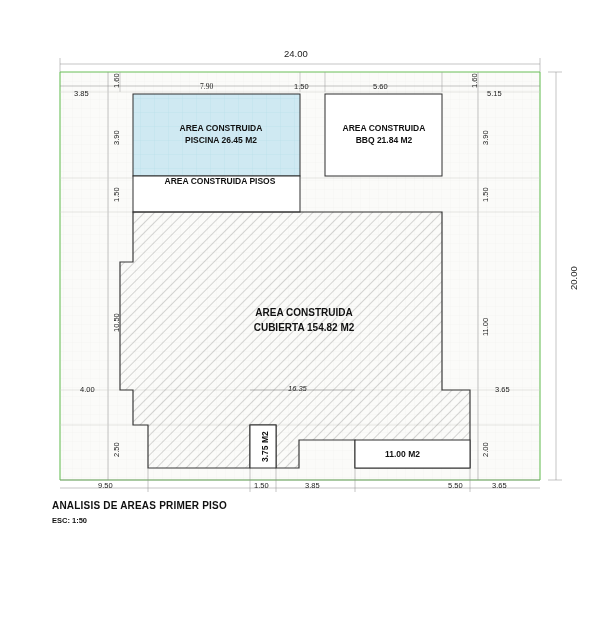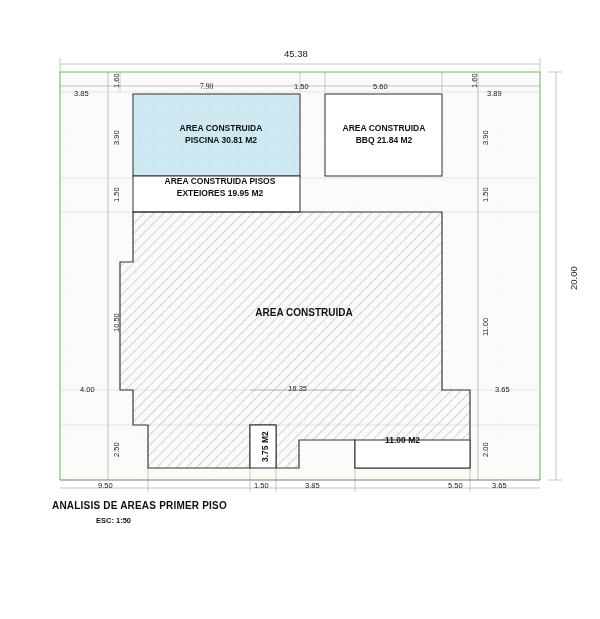--- a/index.html
+++ b/index.html
@@ -48,21 +48,20 @@
     line-height: 12px;
   }
   .title-main {
     font-size: 10px;
     font-weight: bold;
     letter-spacing: 0.2px;
   }
   .title-sub {
     font-size: 7.5px;
     font-weight: bold;
-    margin-left: 44px;
   }
 </style>
 </head>
 <body>
 
 <svg id="plan" viewBox="0 0 600 619">
   <defs>
     <pattern id="hatch45" patternUnits="userSpaceOnUse" width="7" height="7" patternTransform="rotate(45)">
       <line x1="0" y1="0" x2="0" y2="7" stroke="#555555" stroke-width="0.5"></line>
     </pattern>
@@ -148,32 +147,32 @@
     <line x1="250" y1="390" x2="355" y2="390"></line>
     <line x1="60" y1="488" x2="540" y2="488"></line>
     <line x1="148" y1="468" x2="148" y2="492"></line>
     <line x1="250" y1="468" x2="250" y2="492"></line>
     <line x1="276" y1="468" x2="276" y2="492"></line>
     <line x1="355" y1="468" x2="355" y2="492"></line>
     <line x1="470" y1="468" x2="470" y2="492"></line>
   </g>
 </svg>
 
-<div class="txt dim-big" style="left:284px; top:48px;">45.38</div>
+<div class="txt dim-big" style="left:284px; top:48px;">24.00</div>
 
 <div class="txt dim-big vert" style="left:568px; top:290px;">20.00</div>
 
 <div class="txt dim vert" style="left:112px; top:88px;">1.60</div>
 <div class="txt dim" style="left:200px; top:82px;font-family:Liberation Serif, serif;">7.90</div>
 <div class="txt dim" style="left:294px; top:82px;">1.50</div>
 <div class="txt dim" style="left:373px; top:82px;text-align:center;">5.60</div>
 <div class="txt dim vert" style="left:470px; top:88px;">1.60</div>
 
 <div class="txt dim" style="left:74px; top:89px;">3.85</div>
-<div class="txt dim" style="left:487px; top:89px;">3.89</div>
+<div class="txt dim" style="left:487px; top:89px;">5.15</div>
 
 <div class="txt dim vert" style="left:112px; top:145px;">3.90</div>
 <div class="txt dim vert" style="left:112px; top:202px;">1.50</div>
 <div class="txt dim vert" style="left:112px; top:332px;">10.50</div>
 <div class="txt dim" style="left:80px; top:385px;text-align:center;">4.00</div>
 <div class="txt dim vert" style="left:112px; top:457px;">2.50</div>
 
 <div class="txt dim vert" style="left:481px; top:145px;">3.90</div>
 <div class="txt dim vert" style="left:481px; top:202px;">1.50</div>
 <div class="txt dim vert" style="left:481px; top:336px;">11.00</div>
@@ -183,35 +182,35 @@
 <div class="txt dim" style="left:288px; top:384px;font-style:italic;">16.35</div>
 
 <div class="txt dim" style="left:86px; top:481px;margin-left:12px;">9.50</div>
 <div class="txt dim" style="left:254px; top:481px;">1.50</div>
 <div class="txt dim" style="left:305px; top:481px;">3.85</div>
 <div class="txt dim" style="left:400px; top:481px;padding-left:48px;">5.50</div>
 <div class="txt dim" style="left:492px; top:481px;">3.65</div>
 
 <div class="txt room-label" style="left:161px; top:122px; width:120px;">
   <div>AREA CONSTRUIDA</div>
-  <div>PISCINA 30.81 M2</div>
+  <div>PISCINA 26.45 M2</div>
 </div>
 
 <div class="txt room-label" style="left:328px; top:122px; width:112px;">
   <div>AREA CONSTRUIDA</div>
   <div>BBQ 21.84 M2</div>
 </div>
 
 <div class="txt room-label" style="left:155px; top:175px; width:130px;">
   <div>AREA CONSTRUIDA PISOS</div>
-  <div>EXTEIORES 19.95 M2</div>
 </div>
 
 <div class="txt room-label" style="left:224px; top:305px; width:160px; font-size:10px; line-height:15px;">
   <div>AREA CONSTRUIDA</div>
+  <div>CUBIERTA 154.82 M2</div>
 </div>
 
 <div class="txt room-label vert" style="left:259px; top:462px;">3.75 M2</div>
 
-<div class="txt room-label" style="left:385px; top:434px;">11.00 M2</div>
+<div class="txt room-label" style="left:385px; top:448px;">11.00 M2</div>
 
 <div class="txt title-main" style="left:52px; top:500px;">ANALISIS DE AREAS PRIMER PISO</div>
 <div class="txt title-sub" style="left:52px; top:516px;">ESC: 1:50</div>
 
 </body></html>

